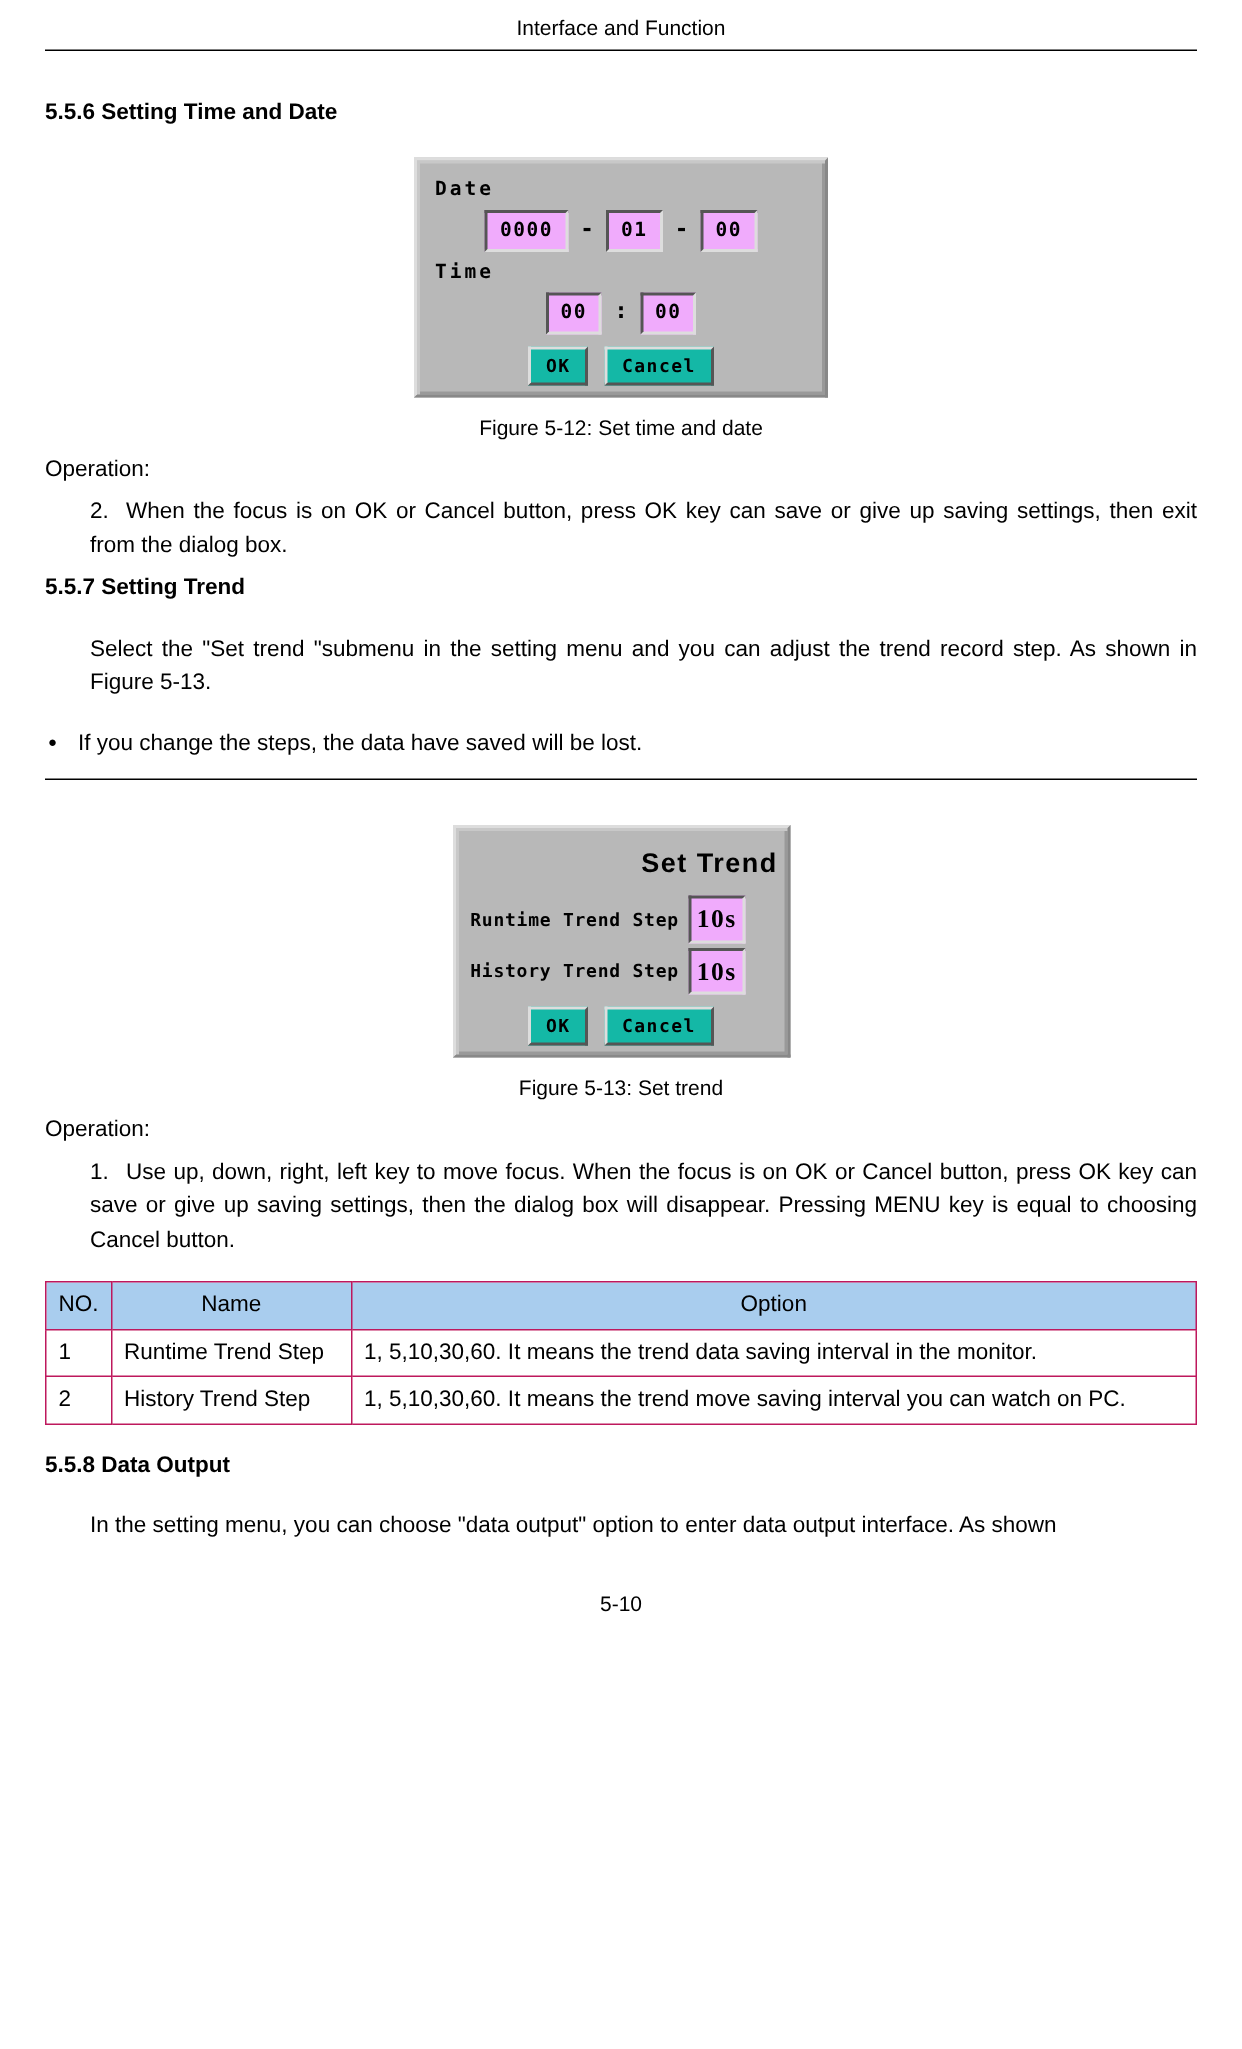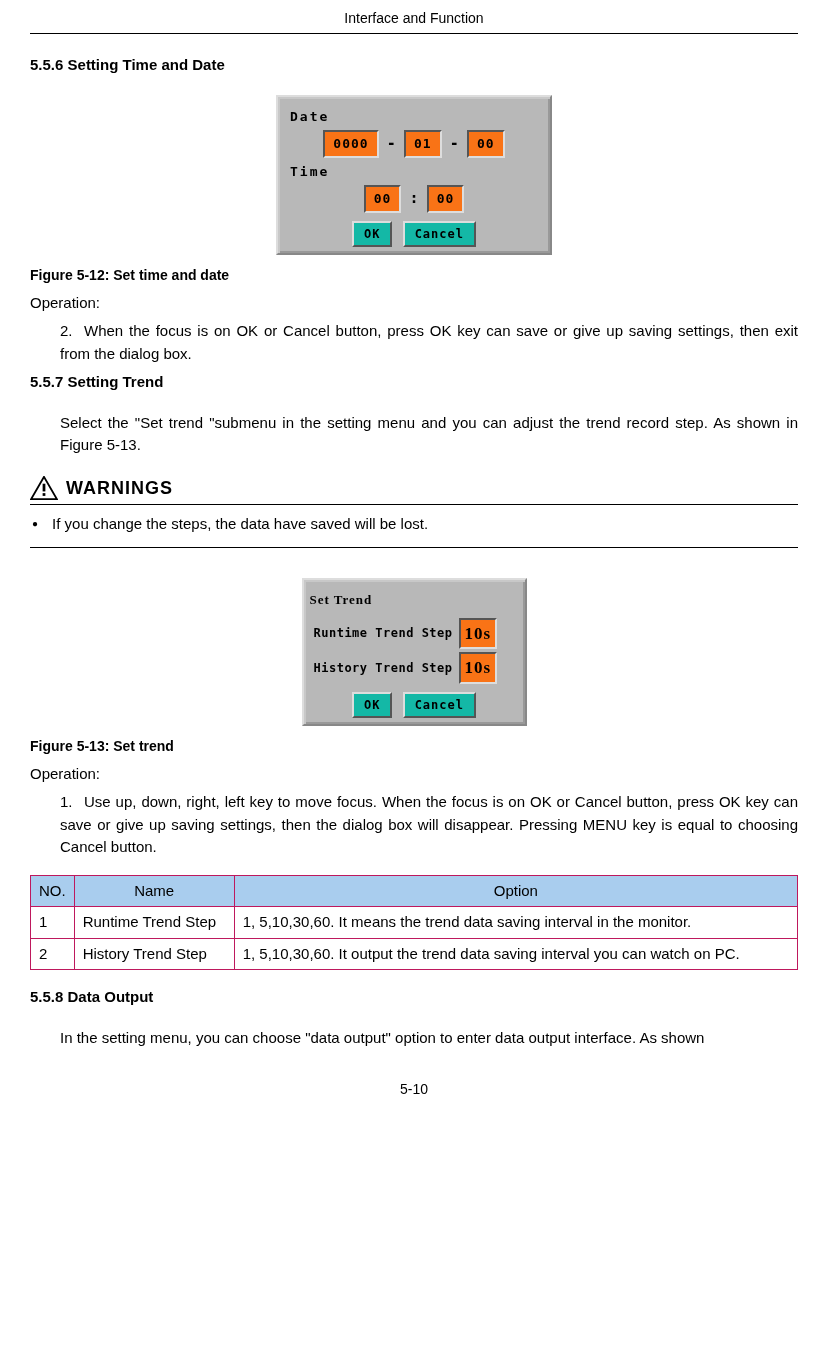--- a/index.html
+++ b/index.html
@@ -14,21 +14,21 @@
       padding: 0;
     }
     .page {
       padding: 0 30px 40px 30px;
     }
     .header {
       text-align: center;
       font-size: 14px;
       padding: 8px 0 4px 0;
       border-bottom: 1px solid #000;
-      margin-bottom: 20px;
+      margin-bottom: 30px;
     }
     .section-heading {
       font-weight: bold;
       font-size: 15px;
       margin-bottom: 18px;
     }
     .section-heading.mt { }
     .figure-container {
       text-align: center;
       margin: 0 0 8px 0;
@@ -50,21 +50,21 @@
       font-size: 13px;
       letter-spacing: 2px;
       margin: 4px 0 4px 6px;
     }
     .dialog-row {
       text-align: center;
       margin: 4px 0;
     }
     .field {
       display: inline-block;
-      background: #f97316;
+      background: #f0abfc;
       border: 2px solid #666;
       border-top-color: #555;
       border-left-color: #555;
       border-bottom-color: #ddd;
       border-right-color: #ddd;
       padding: 2px 8px;
       font-family: monospace;
       font-weight: bold;
       font-size: 13px;
       letter-spacing: 1px;
@@ -91,21 +91,22 @@
       border-bottom-color: #555;
       border-right-color: #555;
       padding: 2px 10px;
       font-family: monospace;
       font-weight: bold;
       font-size: 12px;
       margin: 0 3px;
       letter-spacing: 1px;
     }
     .figure-caption {
-      font-weight: bold;
+      text-align: center;
+      font-weight: normal;
       font-size: 14px;
       margin: 10px 0 4px 0;
     }
     .body-text {
       margin: 6px 0;
     }
     .indent {
       margin-left: 30px;
     }
     ol.numbered {
@@ -152,25 +153,25 @@
       font-size: 10px;
       margin-right: 14px;
       vertical-align: 2px;
     }
     .hr-black {
       border: none;
       border-top: 1.5px solid #000;
       margin: 12px 0 30px 0;
     }
     .dialog-title {
-      text-align: left;
-      font-family: Liberation Serif, serif;
+      text-align: right;
+      font-family: Liberation Sans, sans-serif;
       font-weight: bold;
       letter-spacing: 1px;
-      font-size: 13px;
+      font-size: 18px;
       margin: 4px 0 8px 0;
     }
     .trend-row {
       display: flex;
       align-items: center;
       gap: 6px;
       margin: 3px 4px;
     }
     .trend-label {
       font-family: monospace;
@@ -242,30 +243,20 @@
 
   <div class="body-text">Operation:</div>
   <ol class="numbered">
     <li><span class="num">2.</span><span class="li-content">When the focus is on OK or Cancel button, press OK key can save or give up saving settings, then exit from the dialog box.</span></li>
   </ol>
 
   <div class="section-heading mt">5.5.7 Setting Trend</div>
   <div class="body-text indent justify">Select the "Set trend "submenu in the setting menu and you can adjust the trend record step. As shown in Figure 5-13.</div>
 
   <div class="warnings-box">
-    <div class="warnings-header">
-      <span class="warn-icon">
-        <svg viewBox="0 0 32 28">
-            <polygon points="16,1 31,27 1,27" fill="none" stroke="#000" stroke-width="2.2"></polygon>
-            <rect x="14.4" y="9" width="3.2" height="9" fill="#000"></rect>
-            <rect x="14.4" y="20" width="3.2" height="3.2" fill="#000"></rect>
-          </svg>
-      </span>
-      <span class="warnings-title">WARNINGS</span>
-    </div>
     <ul class="bullets">
       <li>If you change the steps, the data have saved will be lost.</li>
     </ul>
     <hr class="hr-black">
   </div>
 
   <div class="figure-container">
     <div class="dialog-outer" style="width:225px;">
       <div class="dialog-title">Set Trend</div>
       <div class="trend-row">
@@ -300,21 +291,21 @@
     </thead>
     <tbody>
       <tr>
         <td class="no">1</td>
         <td class="name">Runtime Trend Step</td>
         <td class="option">1, 5,10,30,60. It means the trend data saving interval in the monitor.</td>
       </tr>
       <tr>
         <td class="no">2</td>
         <td class="name">History Trend Step</td>
-        <td class="option">1, 5,10,30,60. It output the trend data saving interval you can watch on PC.</td>
+        <td class="option">1, 5,10,30,60. It means the trend move saving interval you can watch on PC.</td>
       </tr>
     </tbody>
   </table>
 
   <div class="section-heading">5.5.8 Data Output</div>
   <div class="body-text indent justify">In the setting menu, you can choose "data output" option to enter data output interface. As shown</div>
 
   <div class="footer">
     <span>5-10</span>
   </div>

